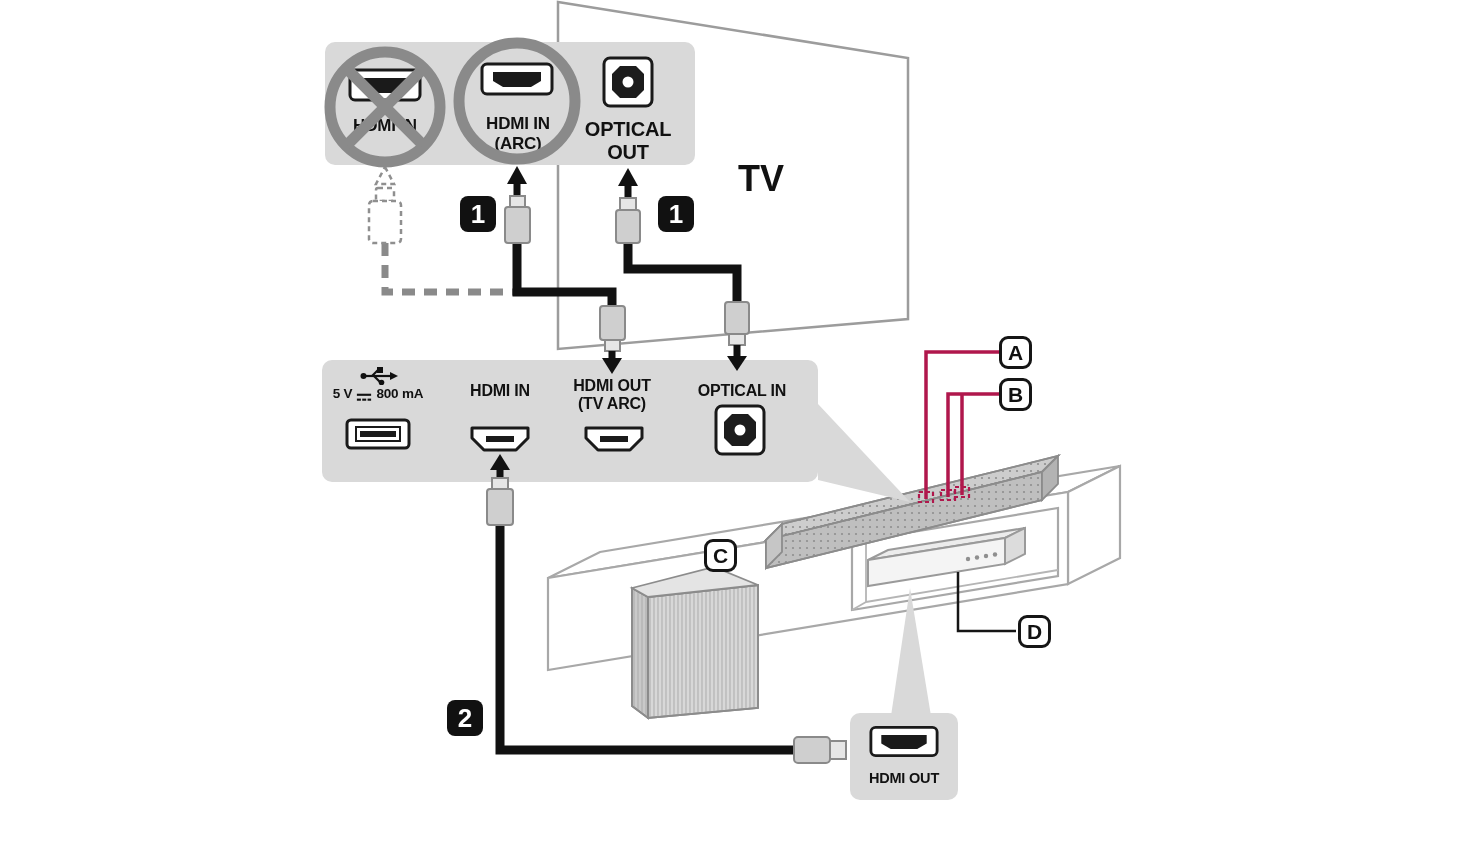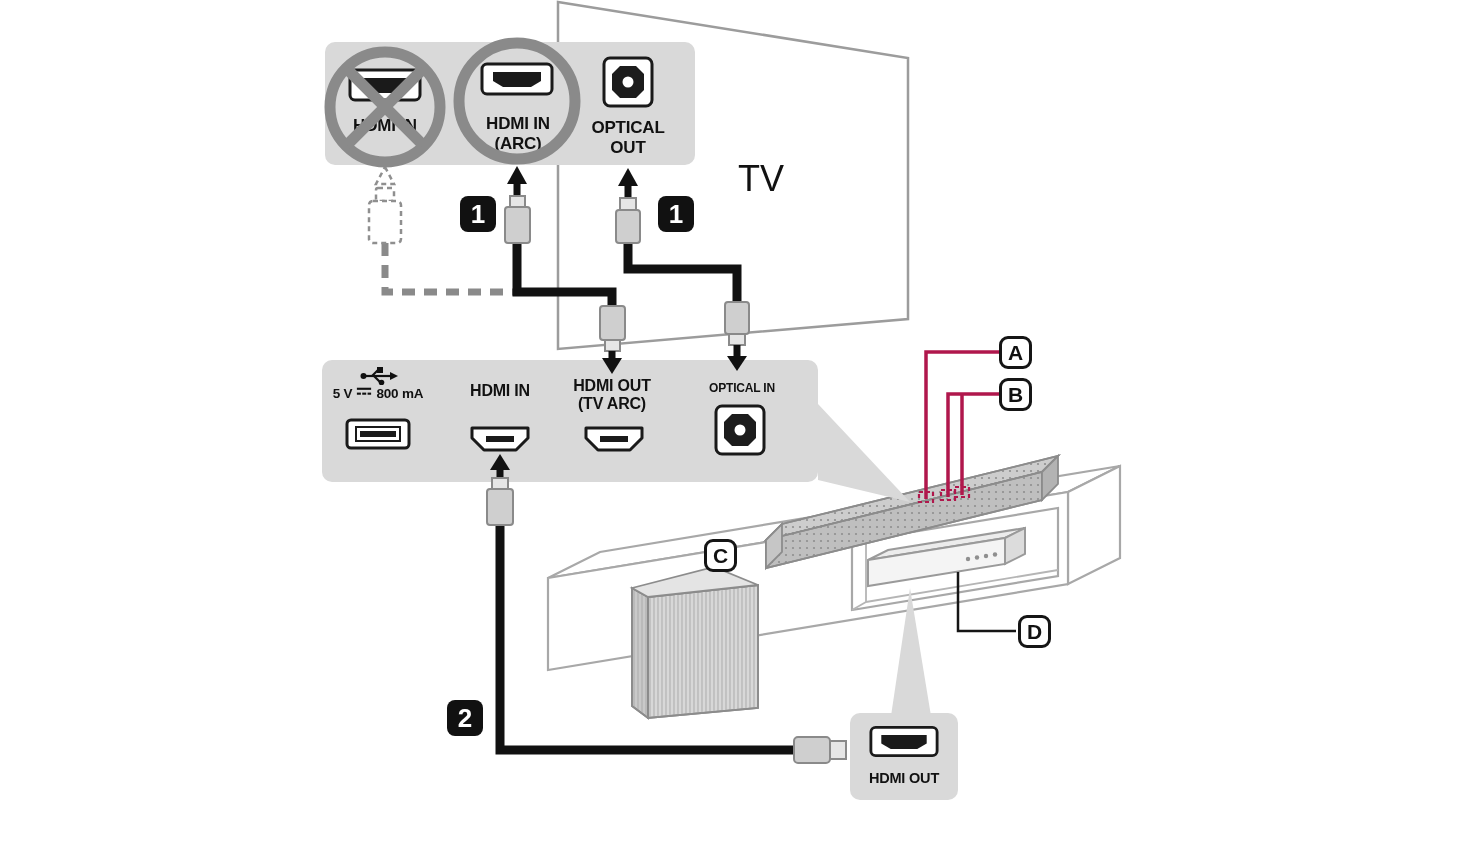--- a/index.html
+++ b/index.html
@@ -5,28 +5,28 @@
   * { margin:0; padding:0; box-sizing:border-box; }
   body { background:#fff; font-family:"Liberation Sans", sans-serif; color:#111; }
   #stage { position:relative; width:1465px; height:842px; background:#fff; overflow:hidden; }
   .layer { position:absolute; left:0; top:0; width:1465px; height:842px; }
   #bg { z-index:0; }
   #fg { z-index:2; pointer-events:none; }
   .panel { position:absolute; background:var(--panel,#d9d9d9); border-radius:10px; z-index:1; }
   .porticon { position:absolute; }
   .lbl { position:absolute; font-weight:bold; text-align:center; line-height:1.15; letter-spacing:-0.2px; }
   .lbl span { display:block; }
-  .usbrow { display:flex; align-items:flex-start; justify-content:center; gap:4px; }
+  .usbrow { display:flex; align-items:flex-end; justify-content:center; gap:4px; }
   .badge-num { position:absolute; width:36px; height:36px; background:var(--cable,#111); color:#fff;
                border-radius:8px; display:flex; align-items:center; justify-content:center;
                font-weight:bold; font-size:26px; z-index:3; }
   .badge-letter { position:absolute; width:33px; height:33px; background:#fff; border:3px solid #151515;
                   border-radius:9px; display:flex; align-items:center; justify-content:center;
                   font-weight:bold; font-size:21px; z-index:3; }
-  #tv-name { position:absolute; left:738px; top:158px; font-size:36px; font-weight:normal; z-index:1; }
+  #tv-name { position:absolute; left:738px; top:158px; font-size:36px; font-weight:bold; z-index:1; }
 
   
   #bg .outline   { fill:none; stroke:#9c9c9c; stroke-width:2.5; }
   #bg .outline-f { fill:#ffffff; stroke:#a8a8a8; stroke-width:2.2; }
   #bg .outline-t { stroke:#b5b5b5; stroke-width:1.8; }
   #bg .dev { stroke:#9a9a9a; stroke-width:2; }
   #bg .sb  { stroke:#8c8c8c; stroke-width:1.8; }
 
   
   #fg .panelfill  { fill:var(--panel,#d9d9d9); }
@@ -111,21 +111,21 @@
     <div class="lbl" style="left:143px;top:72px;width:100px;font-size:17px">
       <span>HDMI IN</span>
       <span>(ARC)</span>
     </div>
 
     <svg class="porticon" style="left:277px;top:14px" width="52" height="52" viewBox="0 0 52 52">
       <rect x="2" y="2" width="48" height="48" rx="6" fill="#fff" stroke="#1a1a1a" stroke-width="3"></rect>
       <path d="M18,10 h16 l8,8 v16 l-8,8 h-16 l-8,-8 v-16 z" fill="#1c1c1c"></path>
       <circle cx="26" cy="26" r="5.5" fill="#fff"></circle>
     </svg>
-    <div class="lbl" style="left:253px;top:76px;width:100px;font-size:17px">
+    <div class="lbl" style="left:253px;top:76px;width:100px;font-size:20px">
       <span>OPTICAL</span>
       <span>OUT</span>
     </div>
   </div>
 
   <div class="panel" style="left:322px;top:360px;width:496px;height:122px">
     <svg class="porticon" style="left:38px;top:7px" width="38" height="18" viewBox="0 0 38 18">
       <circle cx="3.5" cy="9" r="3" fill="#111"></circle>
       <line x1="6" y1="9" x2="30" y2="9" stroke="#111" stroke-width="2.2"></line>
       <polygon points="30,5 38,9 30,13" fill="#111"></polygon>
@@ -158,21 +158,21 @@
 
     <div class="lbl" style="left:240px;top:17px;width:100px;font-size:16px">
       <span>HDMI OUT</span>
       <span>(TV ARC)</span>
     </div>
     <svg class="porticon" style="left:260px;top:64px" width="64" height="30" viewBox="0 0 64 30">
       <path d="M4,4 h56 v10 l-12,12 h-32 l-12,-12 z" fill="#fff" stroke="#1a1a1a" stroke-width="3" stroke-linejoin="round"></path>
       <rect x="18" y="12" width="28" height="6" fill="#1a1a1a"></rect>
     </svg>
 
-    <div class="lbl" style="left:368px;top:22px;width:104px;font-size:12px">OPTICAL IN</div>
+    <div class="lbl" style="left:368px;top:22px;width:104px;font-size:16px">OPTICAL IN</div>
     <svg class="porticon" style="left:392px;top:44px" width="52" height="52" viewBox="0 0 52 52">
       <rect x="2" y="2" width="48" height="48" rx="6" fill="#fff" stroke="#1a1a1a" stroke-width="3"></rect>
       <path d="M18,10 h16 l8,8 v16 l-8,8 h-16 l-8,-8 v-16 z" fill="#1c1c1c"></path>
       <circle cx="26" cy="26" r="5.5" fill="#fff"></circle>
     </svg>
   </div>
 
   <div class="panel" style="left:850px;top:713px;width:108px;height:87px">
     <svg class="porticon" style="left:19px;top:12px" width="70" height="33" viewBox="0 0 74 34">
       <rect x="2" y="2" width="70" height="30" rx="5" fill="#fff" stroke="#1a1a1a" stroke-width="3"></rect>

